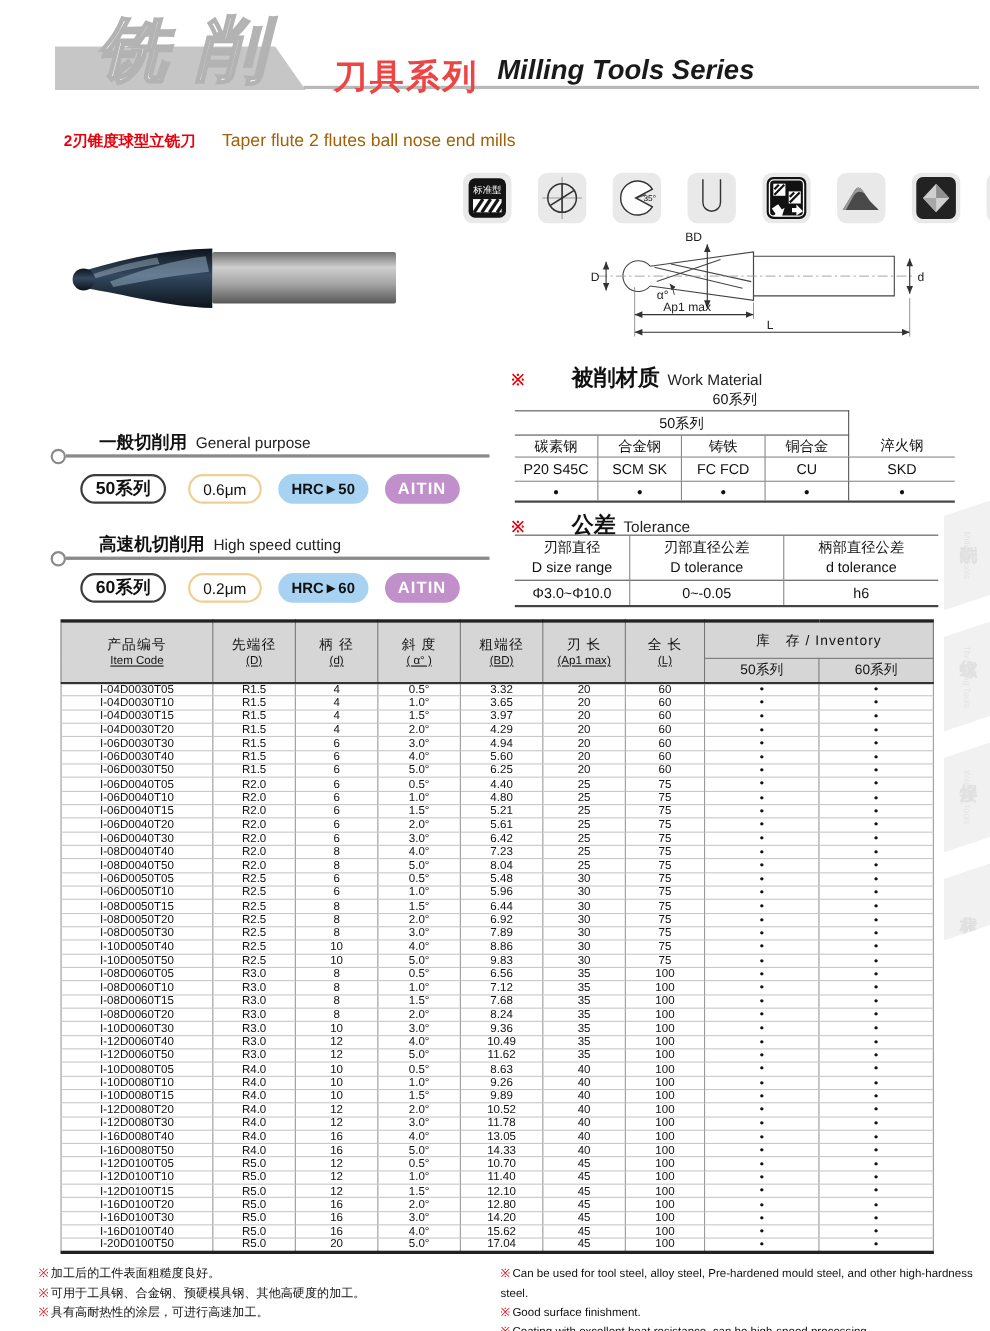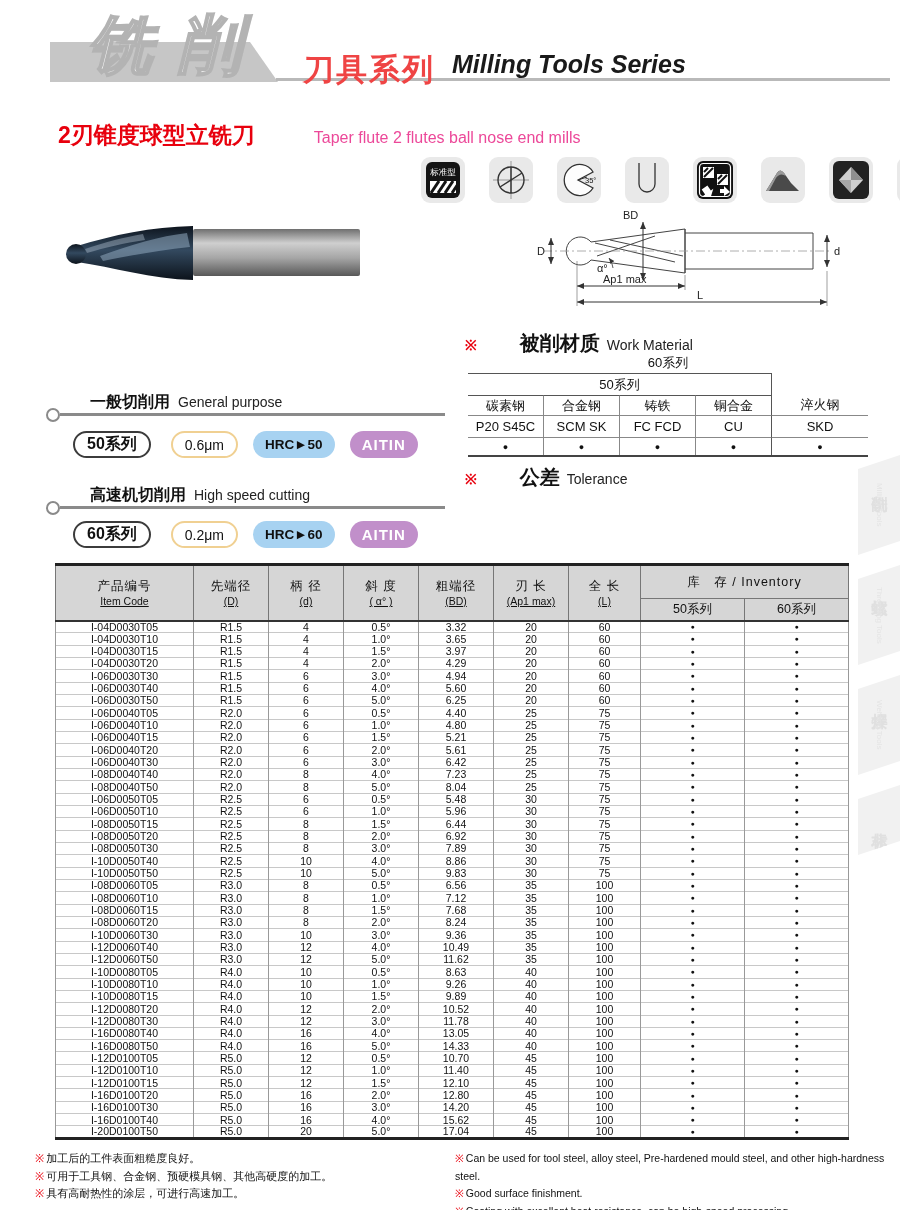--- a/index.html
+++ b/index.html
@@ -11,22 +11,22 @@
     background:#c6c6c6; clip-path:polygon(0 0, calc(100% - 28px) 0, 100% 100%, 0 100%); }
   .banner-line { position:absolute; left:276px; top:78px; width:614px; height:3px; background:#b9b9b9; }
   .script-title { position:absolute; left:88px; top:2px; width:200px; font-family:"DejaVu Serif", serif;
     font-style:italic; font-weight:bold; font-size:64px; letter-spacing:26px; color:#fff;
     -webkit-text-stroke:2px #b3b3b3; text-shadow:0 0 1px #aaa; white-space:nowrap; }
   .series-zh { position:absolute; left:303px; top:49px; font-size:31px; font-weight:bold; color:#ef4444; letter-spacing:2px; }
   .series-en { position:absolute; left:452px; top:50px; font-size:25px; font-style:italic; font-weight:bold; color:#1a1a1a; }
 
   
   .prod-title { position:absolute; left:58px; top:120px; display:flex; align-items:baseline; gap:24px; }
-  .prod-zh { font-size:23px; font-weight:bold; color:#e8000d; }
-  .prod-en { font-size:16px; color:#ec4899;margin-left:35px; }
+  .prod-zh { font-size:14px; font-weight:bold; color:#e8000d; }
+  .prod-en { font-size:16px; color:#a16207; }
 
   
   .icons-row { position:absolute; left:421px; top:157px; display:flex; gap:24px; }
   .icon-tile { width:44px; height:46px; background:#e9e9e9; border-radius:9px;
     display:flex; align-items:center; justify-content:center; }
 
   
   .photo { position:absolute; left:55px; top:222px; }
   .drawing { position:absolute; left:535px; top:206px; }
   .dim-text { font-size:11px; fill:#222; font-family:"Liberation Sans", sans-serif; }
@@ -276,20 +276,37 @@
       <div class="wm-cell dt  rg ">●</div>
       <div class="wm-cell dt   rgd">●</div>
       <div class="wm-cell dt   ">●</div>
     </div>
 
   <div class="sec-head" style="left:465px; top:464px;">
     <span class="red-mark">※</span>
     <span class="sec-zh">公差</span>
     <span class="sec-en">Tolerance</span>
   </div>
+  <div class="tol" id="tol-grid">
+      <div class="hd rg">
+        <div>刃部直径</div>
+        <div>D size range</div>
+      </div>
+      <div class="hd rg">
+        <div>刃部直径公差</div>
+        <div>D tolerance</div>
+      </div>
+      <div class="hd">
+        <div>柄部直径公差</div>
+        <div>d tolerance</div>
+      </div>
+      <div class="vl rg">Φ3.0~Φ10.0</div>
+      <div class="vl rg">0~-0.05</div>
+      <div class="vl">h6</div>
+    </div>
 
   <div class="use-title" style="left:90px; top:392px;">
     <span class="use-zh">一般切削用</span>
     <span class="use-en">General purpose</span>
   </div>
   <div class="use-circle" style="left:46px; top:408px;"></div>
   <div class="use-line" style="left:60px; top:413px; width:385px;"></div>
   <div class="badges" id="gp-badges" style="left:73px; top:431px;">
       <span class="badge b-outline">50系列</span>
       <span class="badge b-tan">0.6μm</span>

